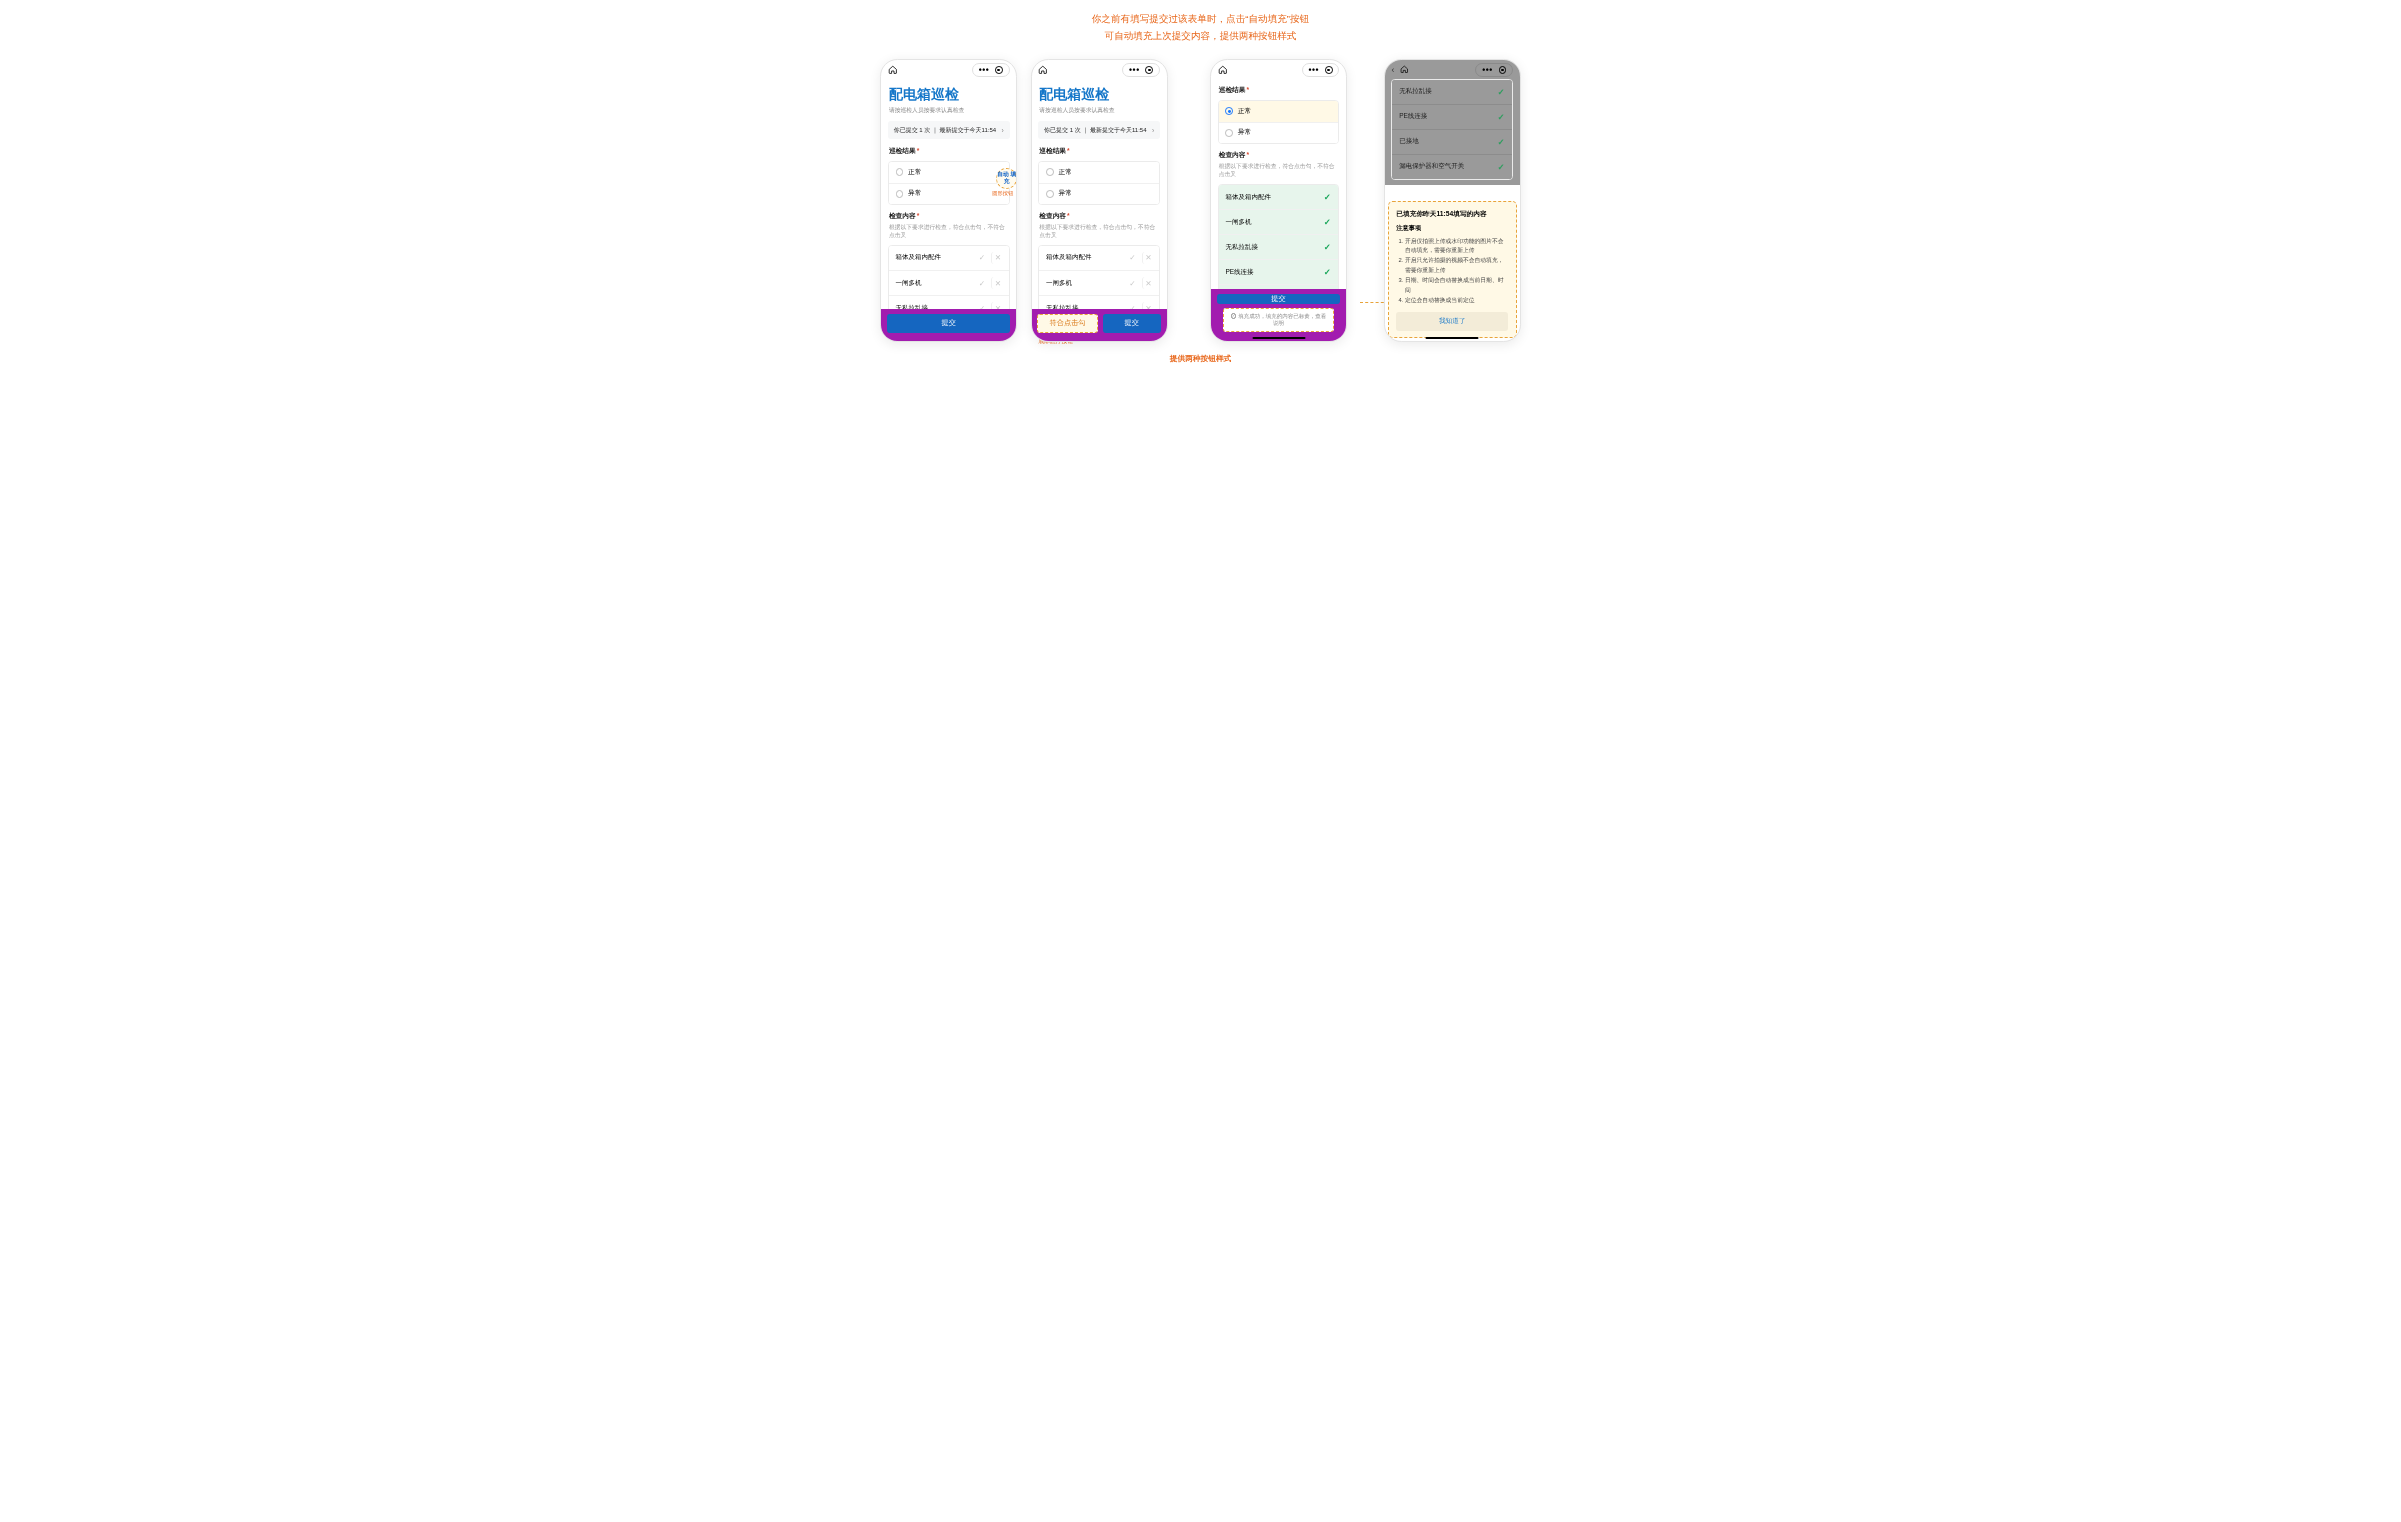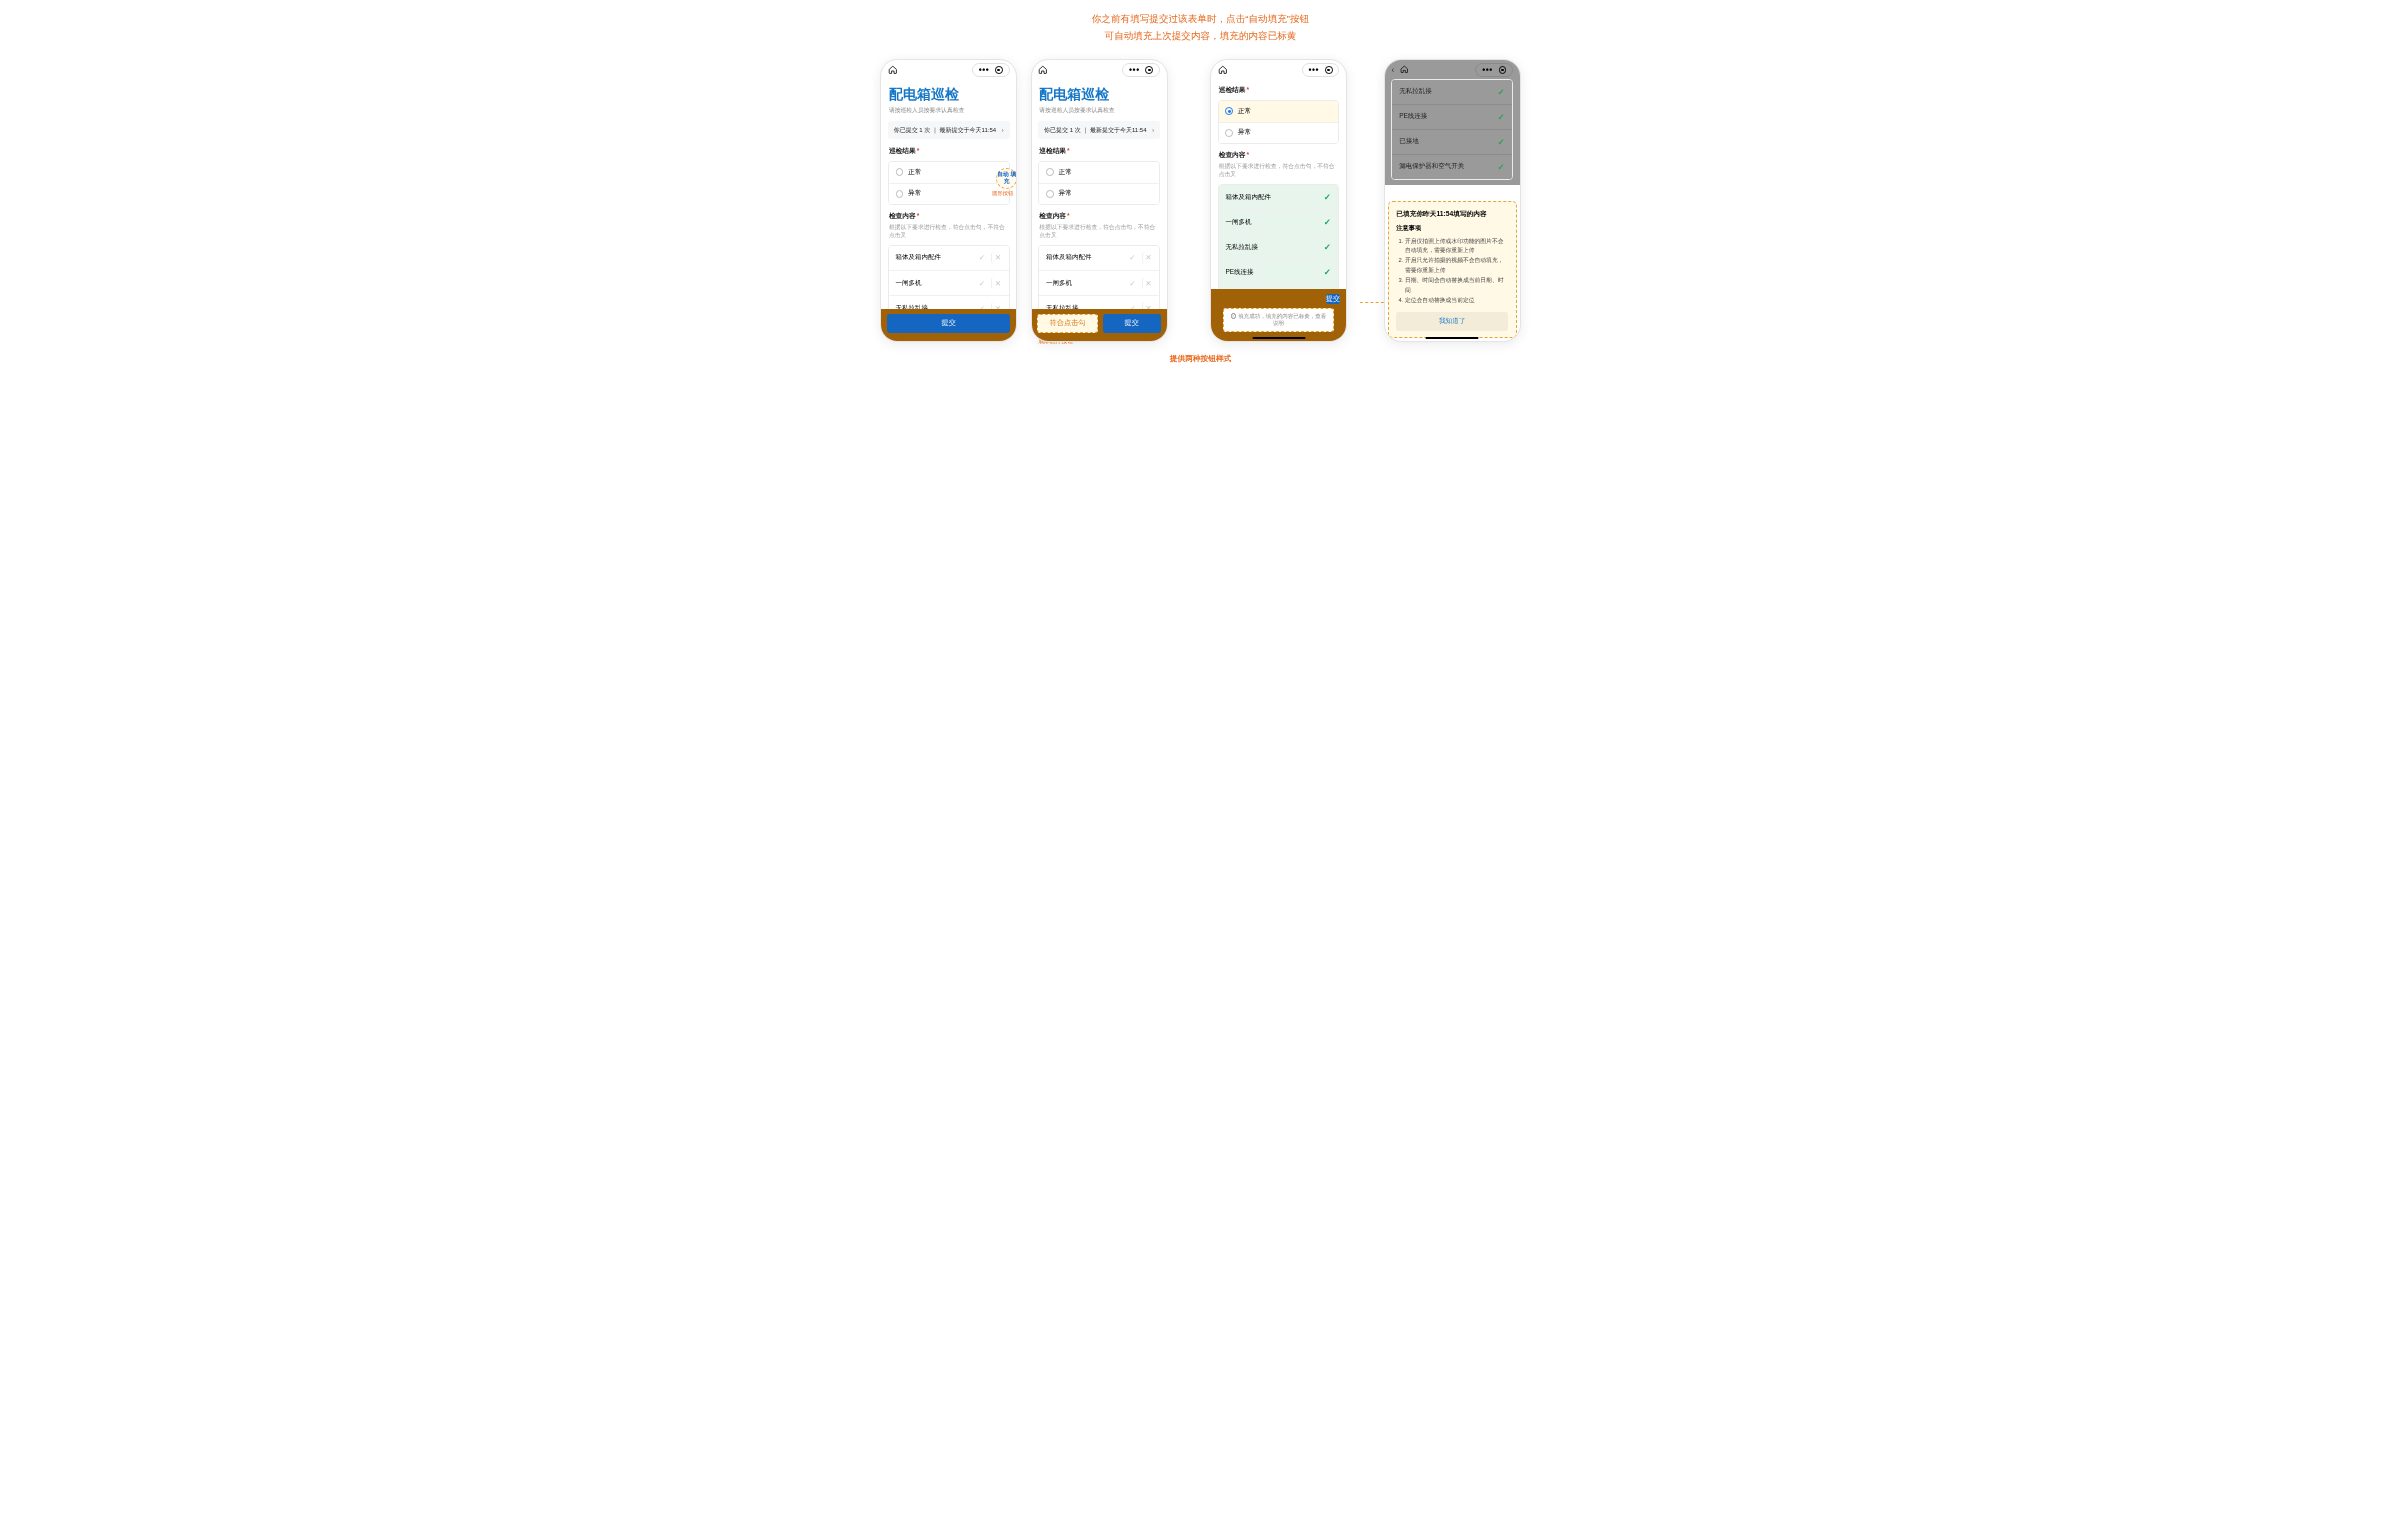--- a/index.html
+++ b/index.html
@@ -136,22 +136,21 @@
   }
   .mark.tick::before{ content:"✓"; }
   .mark.cross{ border-left:0.5px solid #f0f0f0; }
   .mark.cross::before{ content:"✕"; }
   .mark.big-tick { color:#19a65a; font-size:8.6px; font-weight:700; }
   .mark.big-tick::before{ content:"✓"; }
 
   .footer-bar {
     padding: 4.8px 5.8px 7.7px;
     display:flex; gap:4.8px;
-    background:#a16207;
-    align-items:flex-end;
+    background:#a21caf;
   }
   .btn {
     flex:1; height:19px; border-radius:2.9px;
     display:flex; align-items:center; justify-content:center;
     font-size:7.2px; font-weight:500;
   }
   .btn.primary { background:#1566c0; color:#fff; }
   .btn.outline {
     background:#fff9e6; border:0.7px dashed #e8a33a; color:#da7a1a;
     position:relative;
@@ -227,21 +226,21 @@
   .connector .line {
     width: 100%;
     border-top: 1px dashed #e8a33a;
   }
 </style>
 </head>
 <body>
 
 <div class="headline">
   <div>你之前有填写提交过该表单时，点击“自动填充”按钮</div>
-  <div>可自动填充上次提交内容，填充的内容已标黄</div>
+  <div>可自动填充上次提交内容，提供两种按钮样式</div>
 </div>
 
 <div class="phones-row">
 
   <div class="phone">
     <div class="nav">
       <span class="home-icon">
         <svg viewBox="0 0 24 24" width="9.6" height="9.6" fill="none" stroke="#000" stroke-width="2">
             <path d="M3 11 12 3l9 8v9a1 1 0 0 1-1 1h-5v-6H9v6H4a1 1 0 0 1-1-1z"></path>
           </svg>

